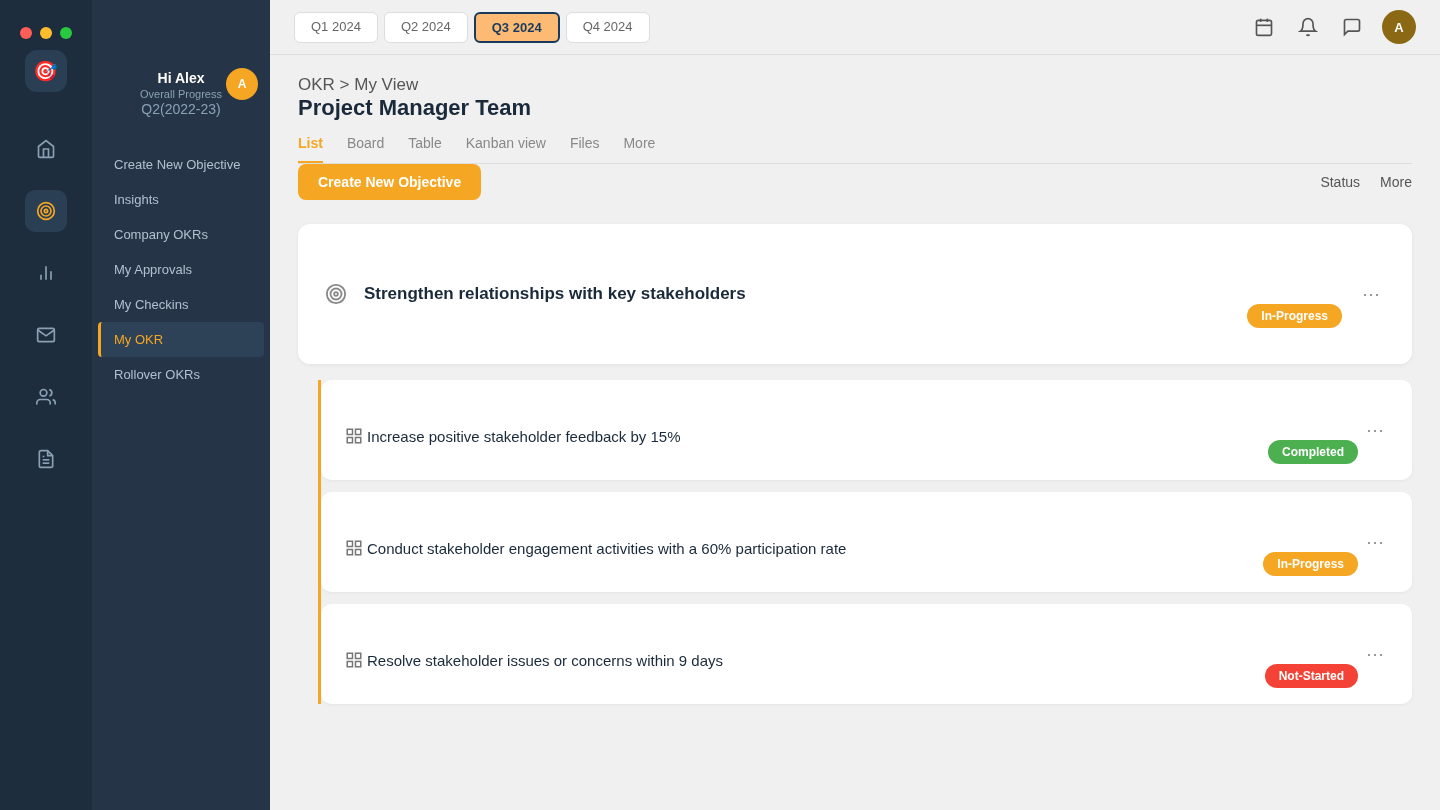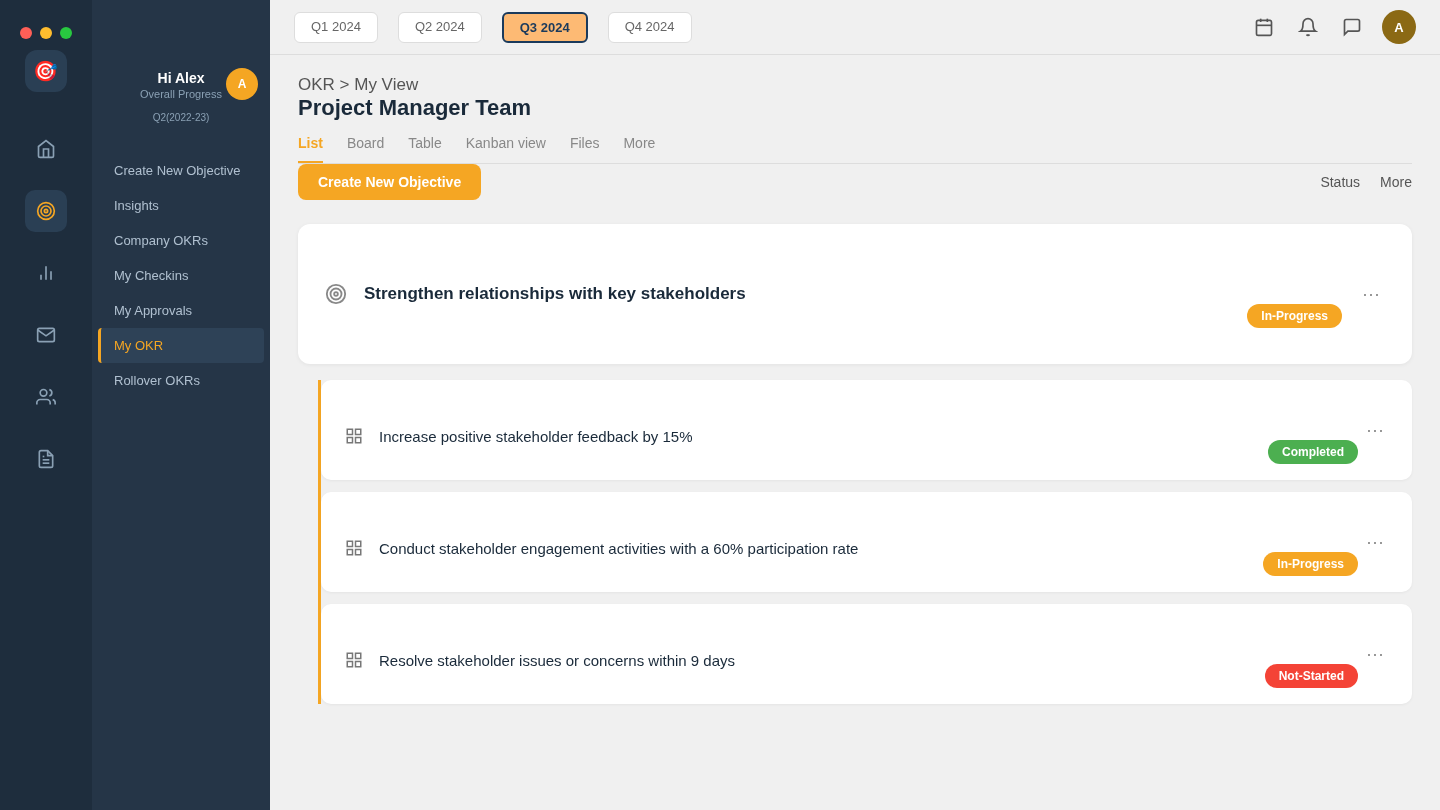--- a/index.html
+++ b/index.html
@@ -17,31 +17,31 @@
     .icon-bar-logo { width: 42px; height: 42px; background: #2a3f54; border-radius: 12px; display: flex; align-items: center; justify-content: center; margin-bottom: 16px; }
     .icon-bar-item { width: 42px; height: 42px; border-radius: 10px; display: flex; align-items: center; justify-content: center; cursor: pointer; color: #8aa0b4; font-size: 18px; }
     .icon-bar-item.active { background: #2a3f54; color: #f5a623; }
 
     
     .sidebar { width: 178px; background: #253547; display: flex; flex-direction: column; padding: 60px 0 20px; height: 100%; position: relative; }
     .sidebar-user { padding: 10px 16px 20px; color: white; }
     .sidebar-user-name { font-size: 14px; font-weight: 600; color: #ffffff; text-align: center; }
     .sidebar-user-sub { font-size: 11px; color: #8aa0b4; text-align: center; margin-top: 2px; }
     .sidebar-avatar { width: 32px; height: 32px; border-radius: 50%; background: #f5a623; position: absolute; top: 68px; right: 12px; display: flex; align-items: center; justify-content: center; font-size: 12px; color: white; font-weight: bold; }
-    .sidebar-progress { font-size: 10px; color: #8aa0b4; text-align: center; margin-top: 12px; }
+    .sidebar-progress { font-size: 14px; color: #8aa0b4; text-align: center; margin-top: 1px; }
     .sidebar-menu { display: flex; flex-direction: column; margin-top: 10px; }
     .sidebar-item { padding: 10px 16px; color: #b0c0d0; font-size: 13px; cursor: pointer; border-radius: 4px; margin: 0 6px; }
     .sidebar-item.active { background: #2e4257; color: #f5a623; border-left: 3px solid #f5a623; padding-left: 13px; }
 
     
     .main { flex: 1; display: flex; flex-direction: column; background: #f0f0f0; }
 
     
     .topbar { height: 55px; background: #f0f0f0; display: flex; align-items: center; justify-content: space-between; padding: 0 24px; border-bottom: 1px solid #ddd; }
-    .quarter-tabs { display: flex; gap: 20px; }
+    .quarter-tabs { display: flex; gap: 6px; }
     .quarter-tab { padding: 6px 16px; border-radius: 6px; font-size: 13px; color: #666; cursor: pointer; background: white; border: 1px solid #ddd; }
     .quarter-tab.active { background: #fdba74; border: 2px solid #1a3a5c; color: #1a3a5c; font-weight: 600; }
     .topbar-actions { display: flex; align-items: center; gap: 16px; }
     .topbar-icon { width: 28px; height: 28px; border-radius: 6px; display: flex; align-items: center; justify-content: center; cursor: pointer; color: #555; font-size: 16px; }
     .avatar-circle { width: 34px; height: 34px; border-radius: 50%; background: #8B6914; overflow: hidden; cursor: pointer; display: flex; align-items: center; justify-content: center; color: white; font-size: 13px; font-weight: bold; }
 
     
     .content { flex: 1; padding: 20px 28px; overflow-y: auto; }
     .breadcrumb { font-size: 17px; color: #888; }
     .breadcrumb span { color: #555; }
@@ -66,21 +66,21 @@
     .objective-right { display: flex; align-items: center; gap: 12px; }
     .status-badge { padding: 5px 14px; border-radius: 12px; font-size: 12px; font-weight: 700; margin-top: 44px; }
     .badge-in-progress { background: #f5a623; color: white; }
     .badge-completed { background: #4caf50; color: white; }
     .badge-not-started { background: #f44336; color: white; }
     .more-btn { background: none; border: none; cursor: pointer; color: #888; font-size: 18px; padding: 4px 8px; border-radius: 6px; }
 
     
     .kr-list { margin-left: 20px; border-left: 3px solid #f5a623; padding-left: 0; }
     .kr-item { background: white; border-radius: 10px; padding: 16px 20px; margin-bottom: 12px; display: flex; align-items: center; justify-content: space-between; box-shadow: 0 1px 3px rgba(0,0,0,0.05); }
-    .kr-left { display: flex; align-items: center; gap: 12px; margin-top: 12px; }
+    .kr-left { display: flex; align-items: center; gap: 0; margin-top: 12px; }
     .kr-icon { width: 26px; height: 26px; display: flex; align-items: center; justify-content: center; color: #777; font-size: 13px; }
     .kr-title { font-size: 15px; color: #1a2a3a; }
     .kr-right { display: flex; align-items: center; }
   </style>
 </head>
 <body>
 
 <div class="traffic-lights">
   <div class="traffic-light tl-red"></div>
   <div class="traffic-light tl-yellow"></div>
@@ -140,22 +140,22 @@
   <div class="sidebar-user">
     <div class="sidebar-user-name">Hi Alex</div>
     <div class="sidebar-user-sub">Overall Progress</div>
     <div class="sidebar-progress">Q2(2022-23)</div>
   </div>
   <div class="sidebar-avatar">A</div>
   <div class="sidebar-menu">
     <div class="sidebar-item">Create New Objective</div>
     <div class="sidebar-item">Insights</div>
     <div class="sidebar-item">Company OKRs</div>
+    <div class="sidebar-item">My Approvals</div>
     <div class="sidebar-item">My  Checkins</div>
-    <div class="sidebar-item">My Approvals</div>
     <div class="sidebar-item active">My OKR</div>
     <div class="sidebar-item">Rollover OKRs</div>
   </div>
 </div>
 
 <div class="main">
 
   <div class="topbar">
     <div class="quarter-tabs">
       <div class="quarter-tab">Q1 2024</div>

